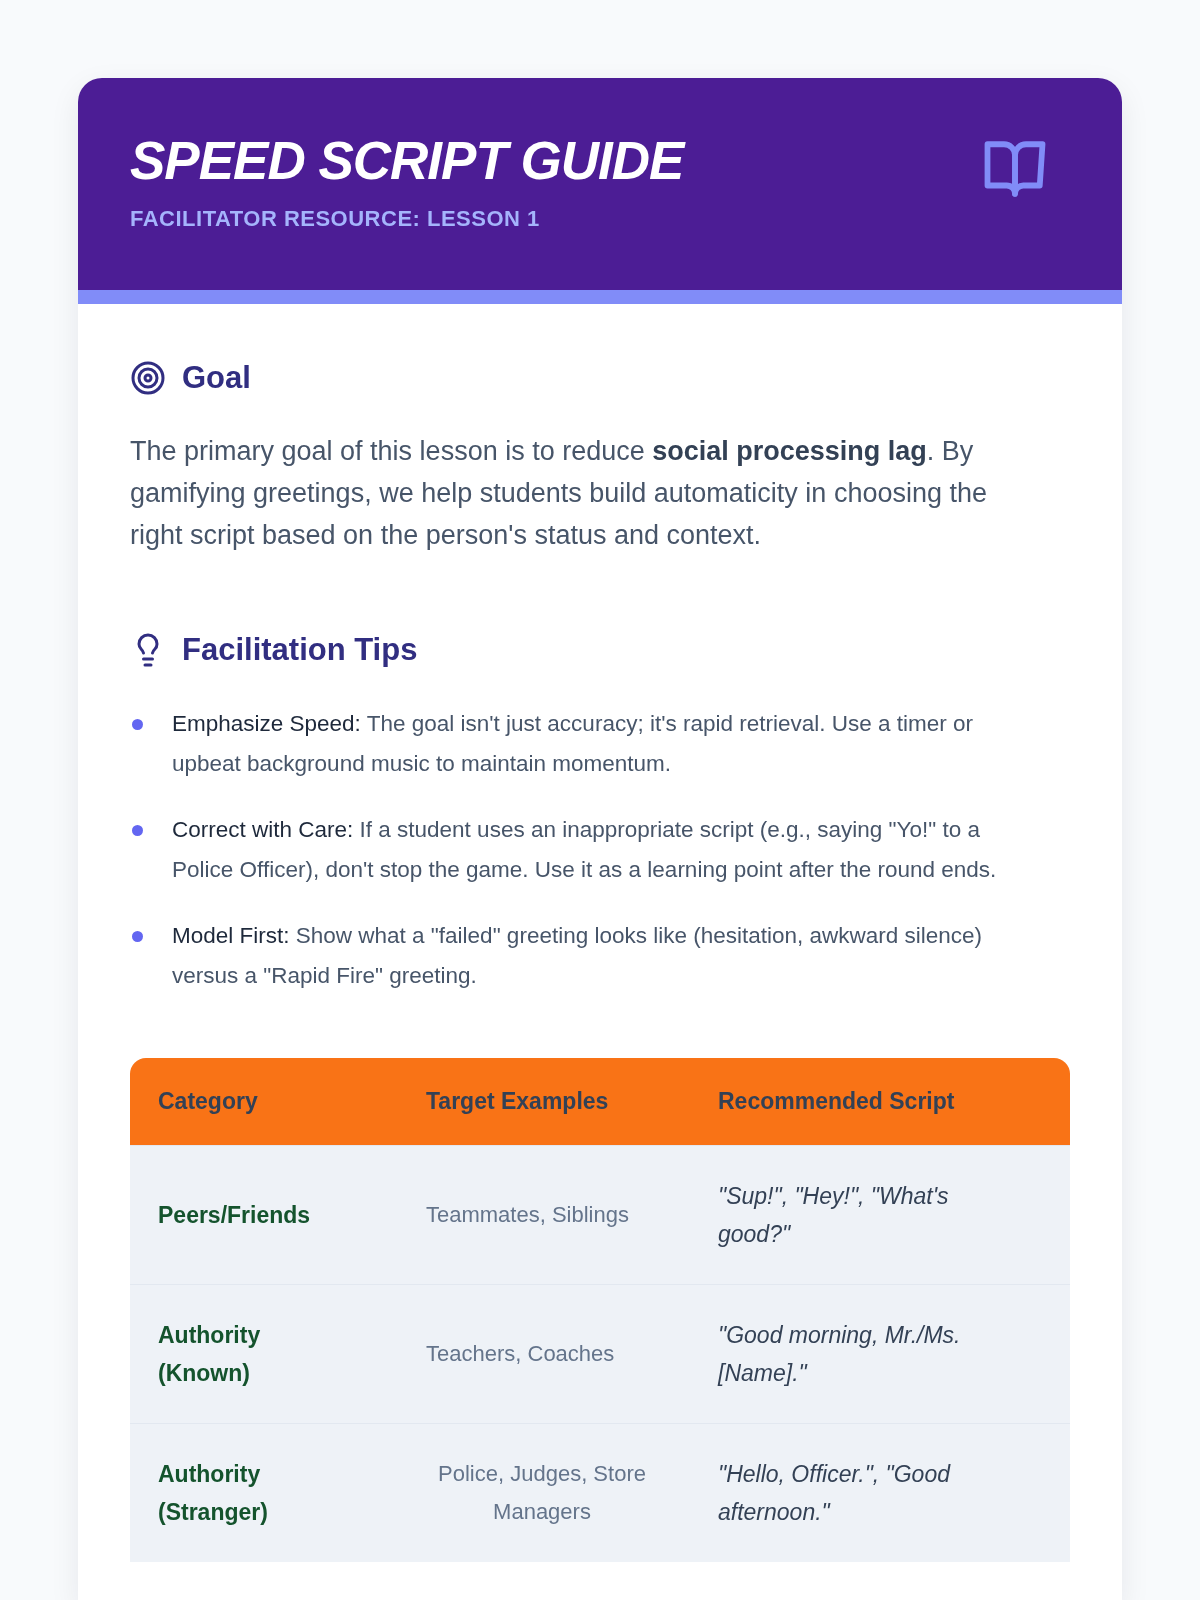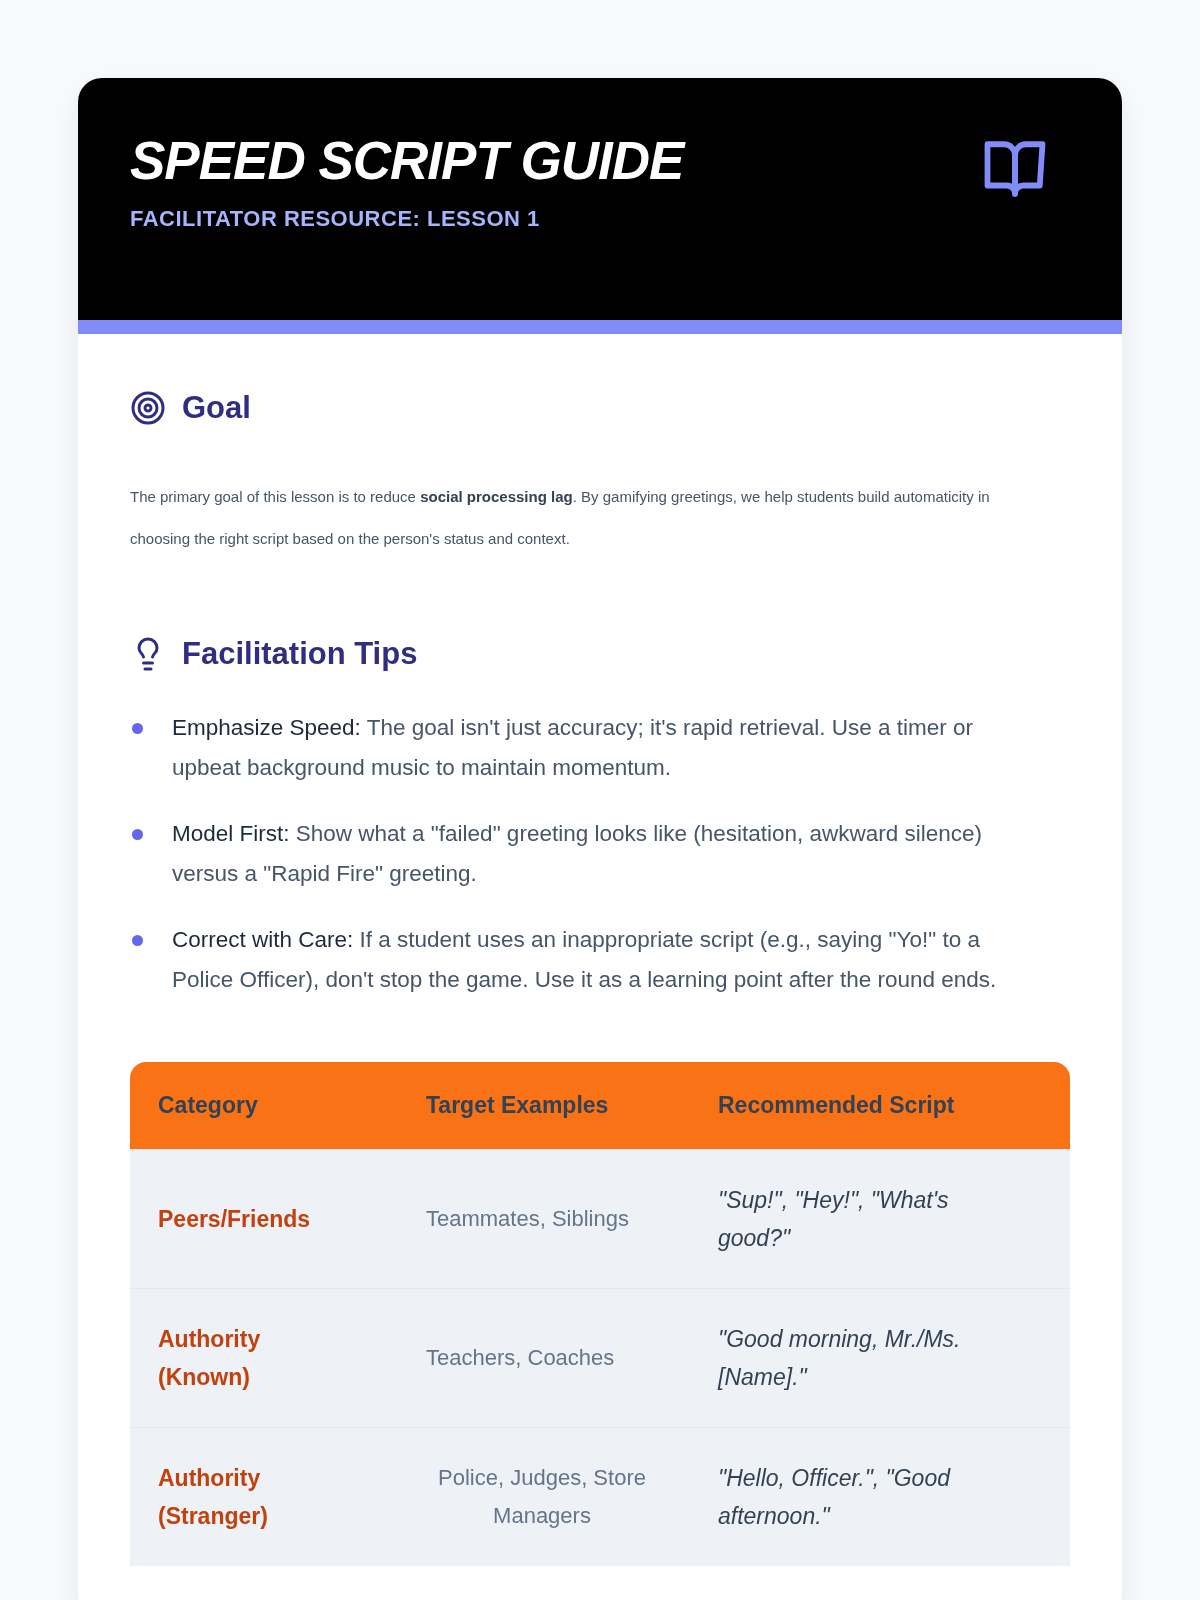--- a/index.html
+++ b/index.html
@@ -13,23 +13,23 @@
     width: 1044px;
     margin: 78px 78px 0 78px;
     min-height: 1522px;
     background: #ffffff;
     border-radius: 24px 24px 0 0;
     box-shadow: 0 10px 30px rgba(15,23,42,.08);
   }
   
   .hdr {
     position: relative;
-    background: #000000;
+    background: #4c1d95;
     border-radius: 24px 24px 0 0;
-    padding: 54px 52px 88px 52px;
+    padding: 54px 52px 58px 52px;
   }
   .hdr h1 {
     color: #ffffff;
     font-size: 53px;
     font-weight: 700;
     font-style: italic;
     letter-spacing: -1px;
     line-height: 1.1;
   }
   .hdr .subtitle {
@@ -52,23 +52,23 @@
   h2 {
     display: flex;
     align-items: center;
     gap: 16px;
     color: #312e81;
     font-size: 31px;
     font-weight: 700;
   }
   .h2-icon { width: 36px; height: 36px; flex: 0 0 auto; }
   .goal-text {
-    margin-top: 50px;
+    margin-top: 34px;
     max-width: 900px;
-    font-size: 15px;
+    font-size: 27px;
     line-height: 42px;
     color: #475569;
   }
   .goal-text strong { color: #334155; font-weight: 700; }
   .tips-section { margin-top: 76px; }
   ul.tips {
     margin-top: 36px;
     list-style: none;
   }
   ul.tips li {
@@ -113,21 +113,21 @@
     color: #334155;
     padding: 30px 20px 30px 28px;
   }
   tbody td {
     background: #eef2f7;
     padding: 31px 20px 31px 28px;
     vertical-align: middle;
     line-height: 38px;
     border-top: 1px solid #e2e8f0;
   }
-  td.cat { font-size: 23px; font-weight: 700; color: #c2410c; }
+  td.cat { font-size: 23px; font-weight: 700; color: #14532d; }
   td.cat span { display: inline-block; max-width: 190px; }
   td.tgt { font-size: 22px; color: #64748b; }
   td.tgt span { display: inline-block; max-width: 232px; text-align: center; }
   td.scr { font-size: 23px; font-style: italic; color: #334155; }
   td.scr span { display: inline-block; max-width: 278px; }
 </style>
 </head>
 <body>
 
 <div class="card">
@@ -164,24 +164,24 @@
           <path d="M9 18h6"></path>
           <path d="M10 22h4"></path>
         </svg>
         <span>Facilitation Tips</span>
       </h2>
       <ul class="tips">
         <li>
           <span class="dot"></span><span class="li-text"><strong>Emphasize Speed:</strong><span> The goal isn't just accuracy; it's rapid retrieval. Use a timer or upbeat background music to maintain momentum.</span></span>
         </li>
         <li>
-          <span class="dot"></span><span class="li-text"><strong>Model First:</strong><span> Show what a "failed" greeting looks like (hesitation, awkward silence) versus a "Rapid Fire" greeting.</span></span>
+          <span class="dot"></span><span class="li-text"><strong>Correct with Care:</strong><span> If a student uses an inappropriate script (e.g., saying "Yo!" to a Police Officer), don't stop the game. Use it as a learning point after the round ends.</span></span>
         </li>
         <li>
-          <span class="dot"></span><span class="li-text"><strong>Correct with Care:</strong><span> If a student uses an inappropriate script (e.g., saying "Yo!" to a Police Officer), don't stop the game. Use it as a learning point after the round ends.</span></span>
+          <span class="dot"></span><span class="li-text"><strong>Model First:</strong><span> Show what a "failed" greeting looks like (hesitation, awkward silence) versus a "Rapid Fire" greeting.</span></span>
         </li>
       </ul>
     </section>
 
     <div class="tbl-wrap">
       <table>
         <colgroup>
             <col class="c1">
             <col class="c2">
             <col class="c3">

